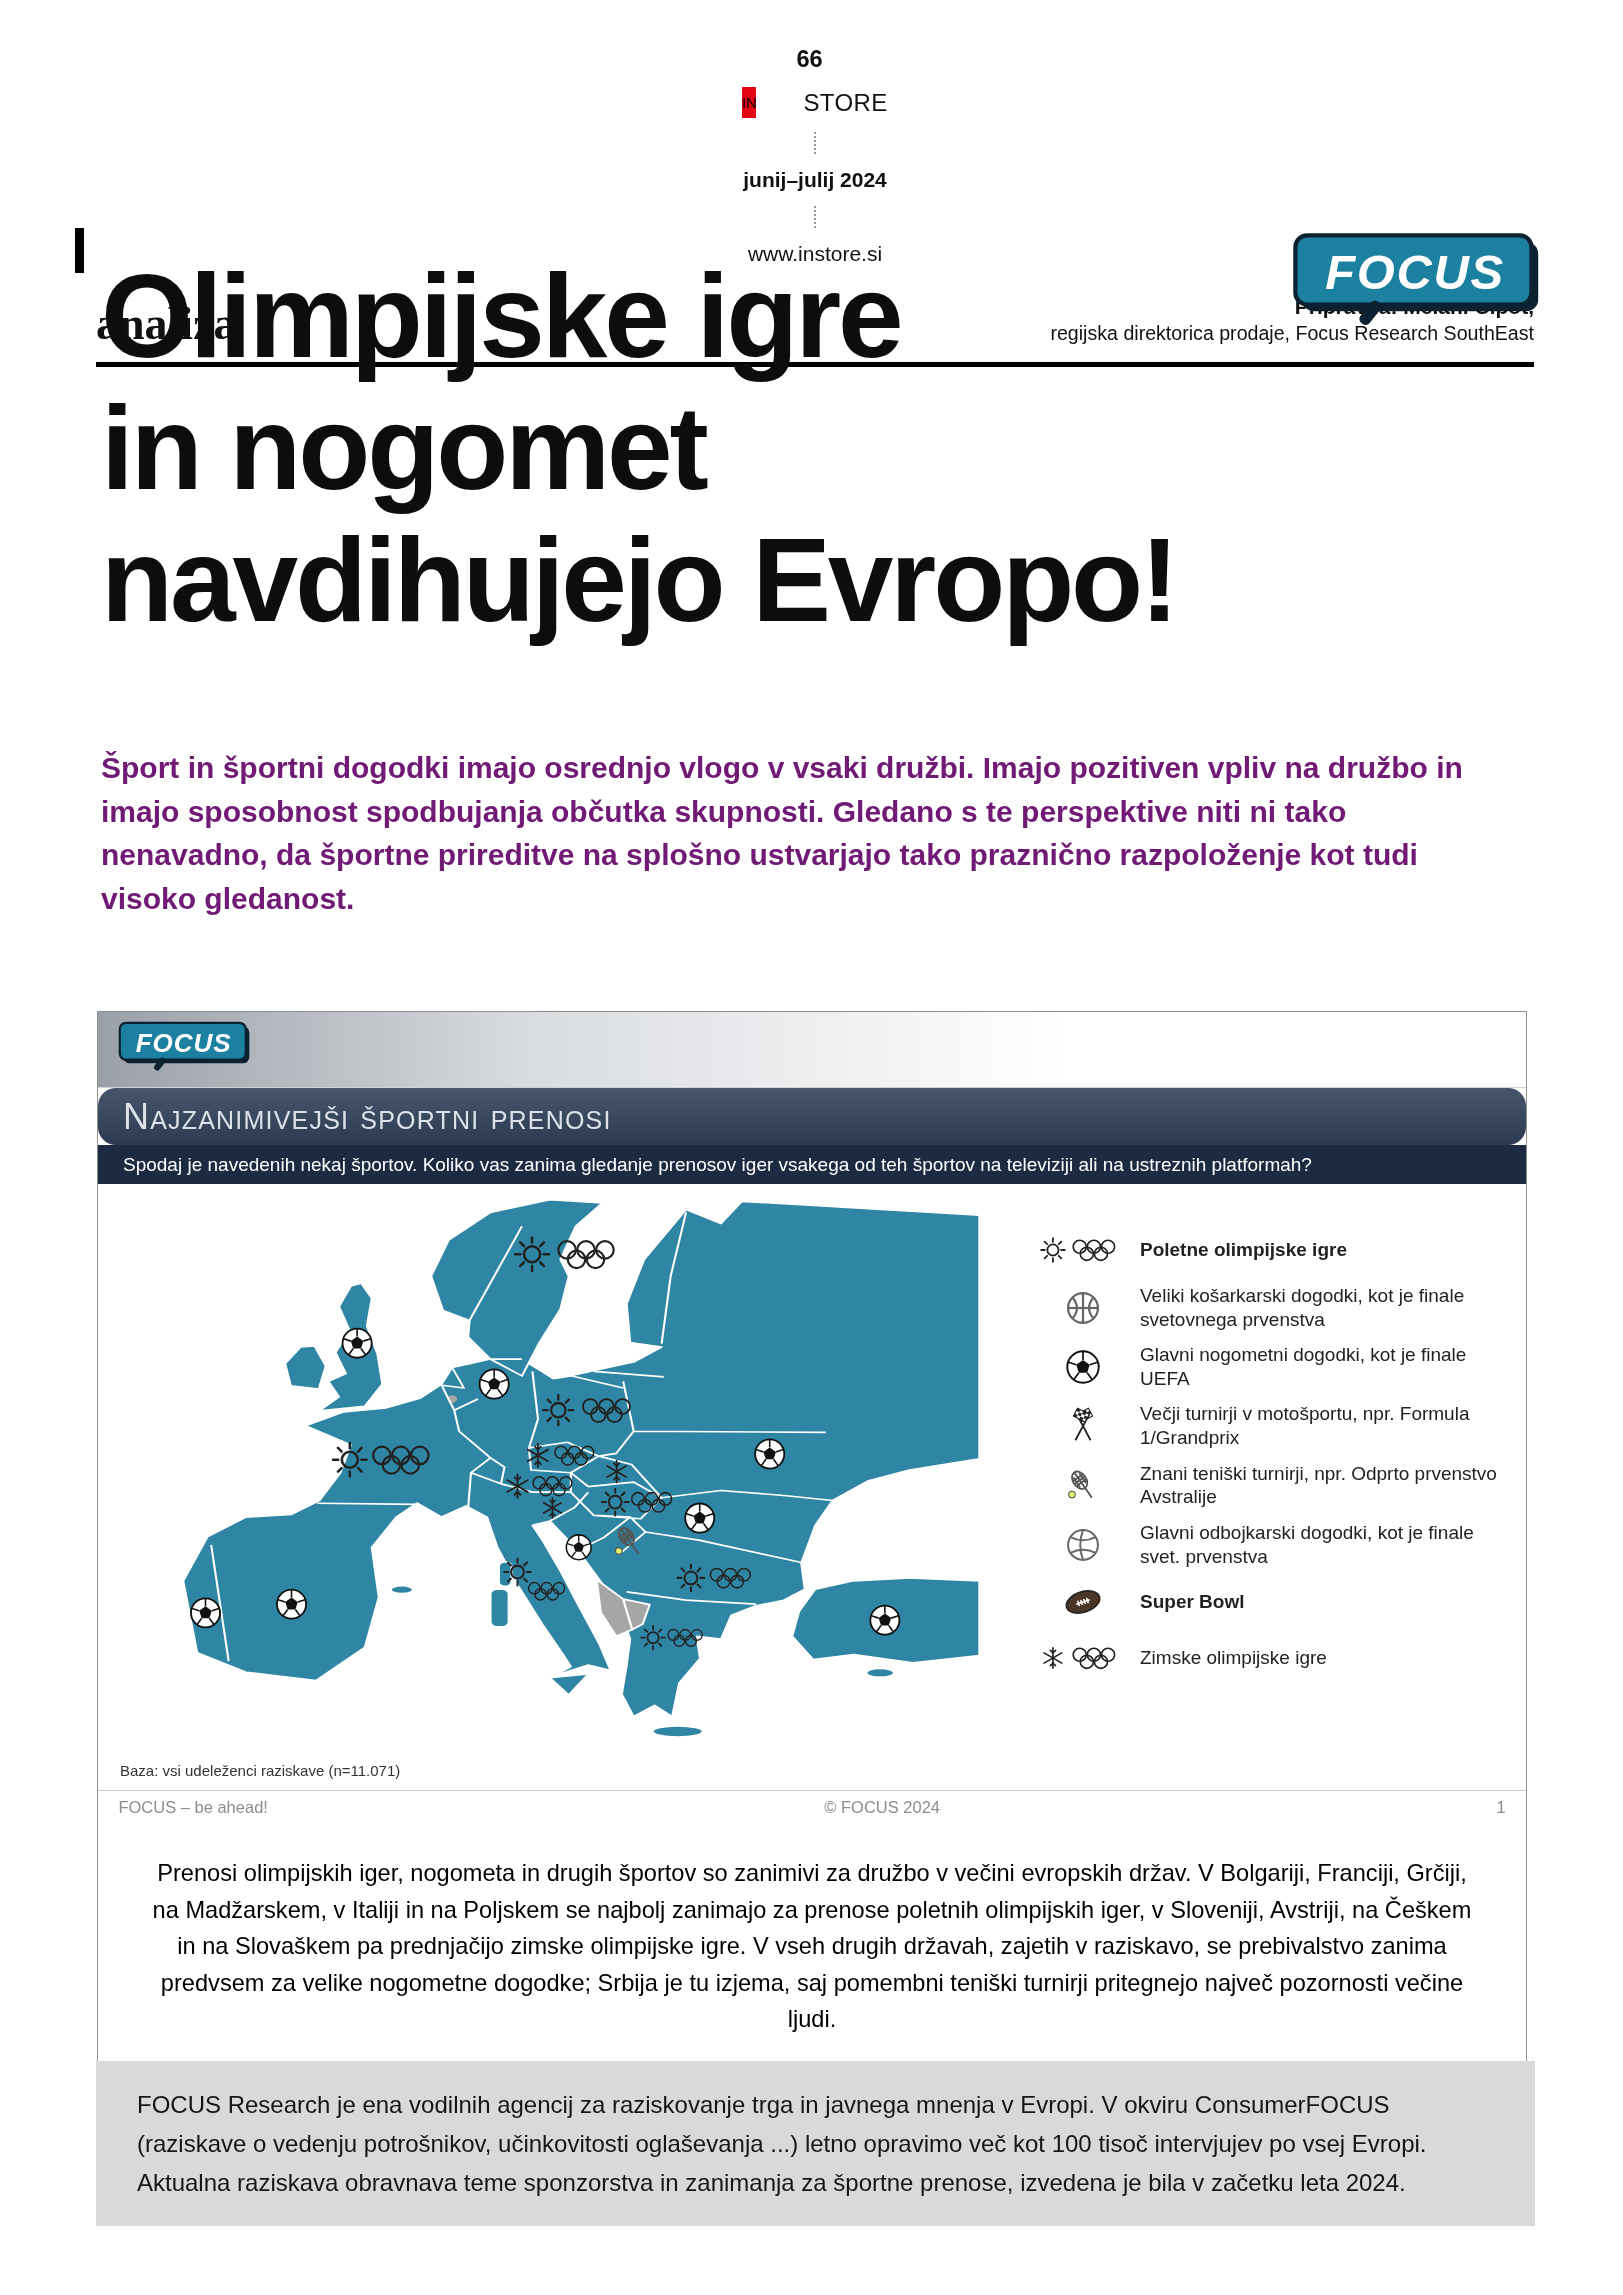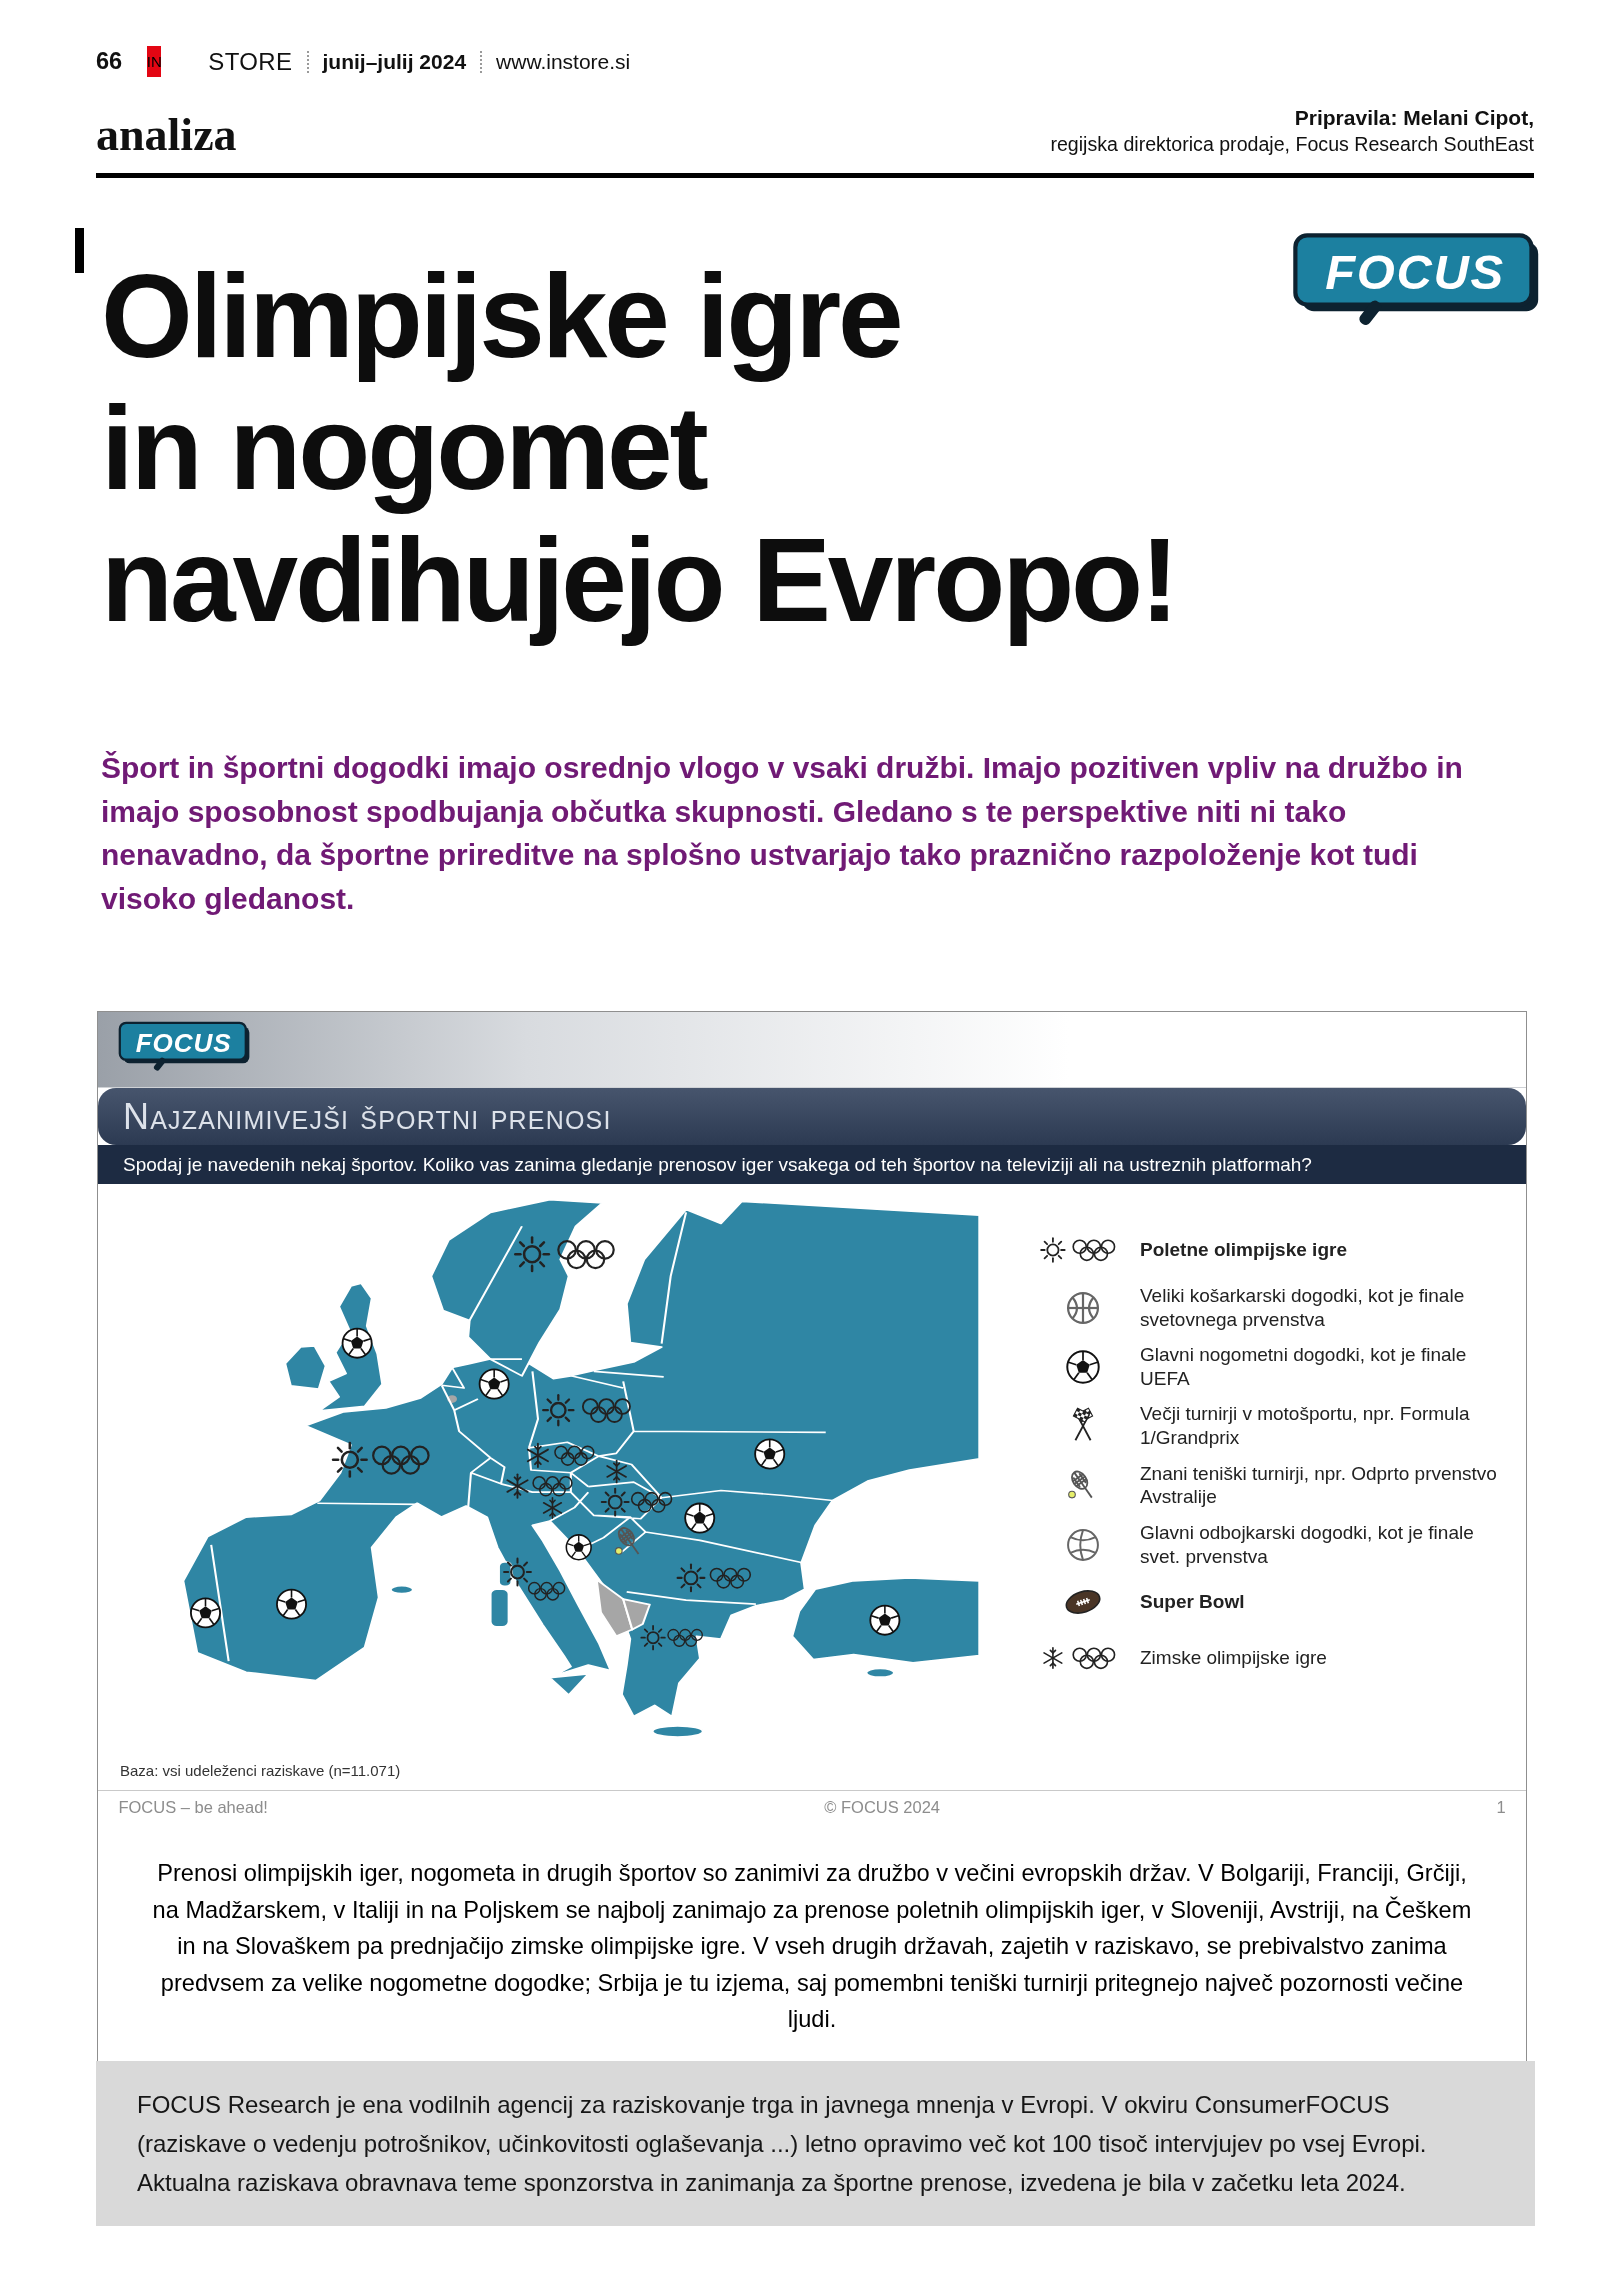--- a/index.html
+++ b/index.html
@@ -1,21 +1,21 @@
 <!DOCTYPE html>
 <html style="font-size:12.6px"><head>
 <meta charset="utf-8">
 <style>
   html,body{margin:0;padding:0;background:#fff;}
   .page{position:relative;width:1623px;height:2295px;background:#fff;overflow:hidden;
         font-family:"Liberation Sans",sans-serif;color:#111;}
 
   
   .header{position:absolute;left:96px;right:89px;top:46px;}
-  .h-row1{display:flex;align-items:center;gap:14px;font-size:21px;}
+  .h-row1{display:flex;align-items:center;gap:14px;font-size:21px;flex-direction:column;}
   .pageno{font-weight:bold;font-size:23.6px;margin-right:11px;}
   .brand{display:flex;align-items:center;gap:7px;}
   .brand-in{width:14px;height:31px;background:#e30613;color:#000000;font-weight:normal;
             display:flex;align-items:center;justify-content:center;font-size:15px;}
   .brand-store{font-weight:normal;font-size:24px;letter-spacing:0.4px;margin-left:40px;}
   .h-sep{width:0;height:22px;border-left:2.4px dotted #9a9a9a;}
   .issue{font-weight:bold;}
   .h-row2{display:flex;justify-content:space-between;align-items:flex-end;margin-top:27px;}
   .section-title{font-family:"Liberation Serif",serif;font-weight:bold;font-size:46px;line-height:1;}
   .byline{text-align:right;line-height:1.32;}

